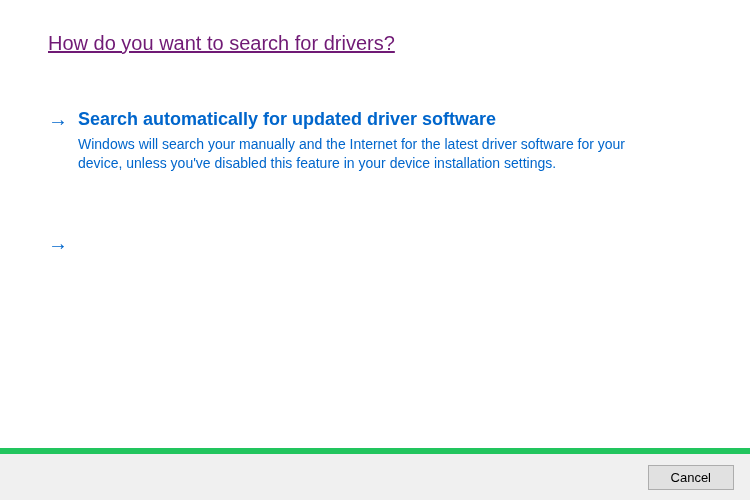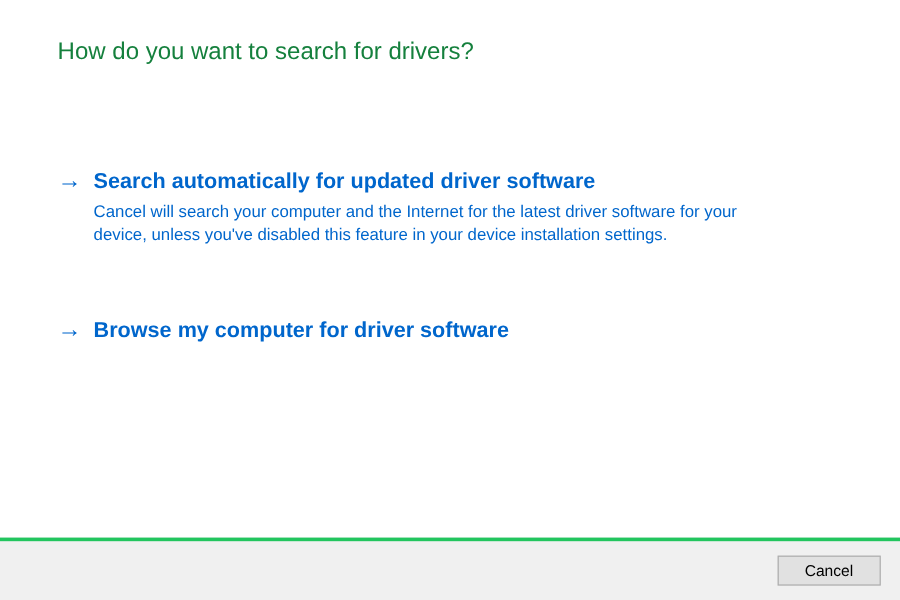--- a/index.html
+++ b/index.html
@@ -8,24 +8,25 @@
       height: 500px;
       font-family: "Segoe UI", Tahoma, sans-serif;
       background: #ffffff;
       position: relative;
       overflow: hidden;
     }
     .content {
       padding: 32px 48px 0 48px;
     }
     .heading {
-      color: #15803d;
+      color: #701a75;
       font-size: 20px;
       font-weight: 400;
-      margin-bottom: 84px;
+      margin-bottom: 52px;
+      text-decoration: underline;
     }
     .option {
       display: flex;
       align-items: flex-start;
       margin-bottom: 58px;
       cursor: pointer;
     }
     .arrow {
       color: #0066cc;
       font-size: 20px;
@@ -52,21 +53,21 @@
       line-height: 19px;
       max-width: 560px;
     }
     .footer {
       position: absolute;
       bottom: 0;
       left: 0;
       right: 0;
       height: 52px;
       background: #f0f0f0;
-      border-top: 3px solid #22c55e;
+      border-top: 6px solid #22c55e;
       display: flex;
       align-items: center;
       justify-content: flex-end;
       padding-right: 16px;
     }
     .cancel-btn {
       background: #e1e1e1;
       border: 1px solid #adadad;
       padding: 4px 22px;
       font-family: "Segoe UI", Tahoma, sans-serif;
@@ -78,27 +79,26 @@
 </head>
 <body>
 
 <div class="content">
   <h1 class="heading">How do you want to search for drivers?</h1>
 
   <div class="option">
     <span class="arrow">→</span>
     <div class="option-text">
       <span class="option-title">Search automatically for updated driver software</span>
-      <span class="option-desc">Cancel will search your computer and the Internet for the latest driver software for your device, unless you've disabled this feature in your device installation settings.</span>
+      <span class="option-desc">Windows will search your manually and the Internet for the latest driver software for your device, unless you've disabled this feature in your device installation settings.</span>
     </div>
   </div>
 
   <div class="option">
     <span class="arrow">→</span>
     <div class="option-text">
-      <span class="option-title">Browse my computer for driver software</span>
     </div>
   </div>
 </div>
 
 <div class="footer">
   <button class="cancel-btn">Cancel</button>
 </div>
 
 </body></html>

